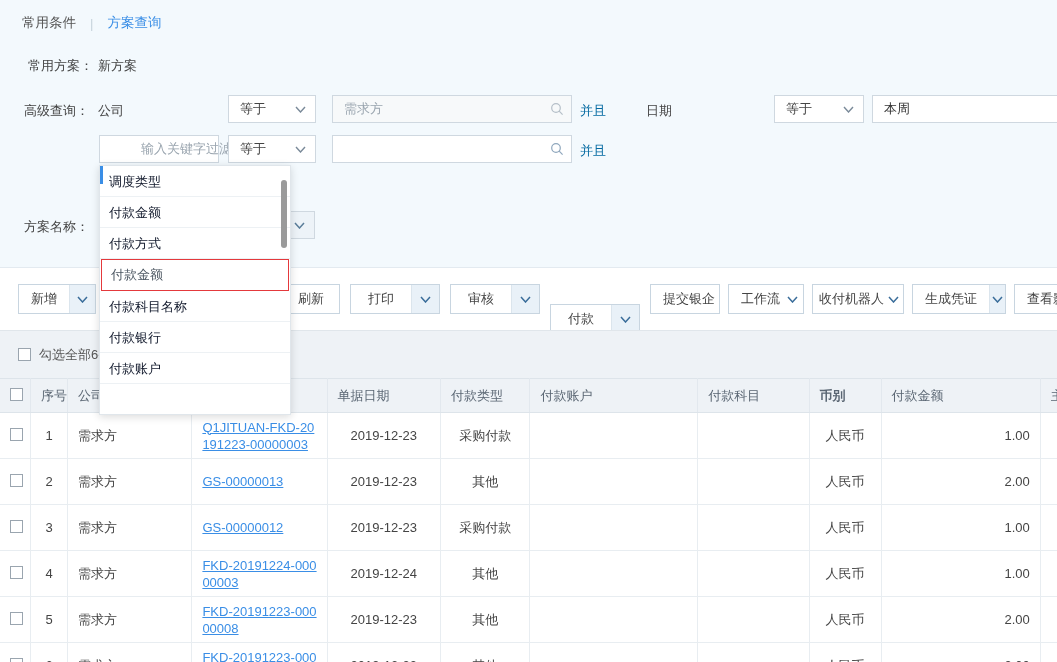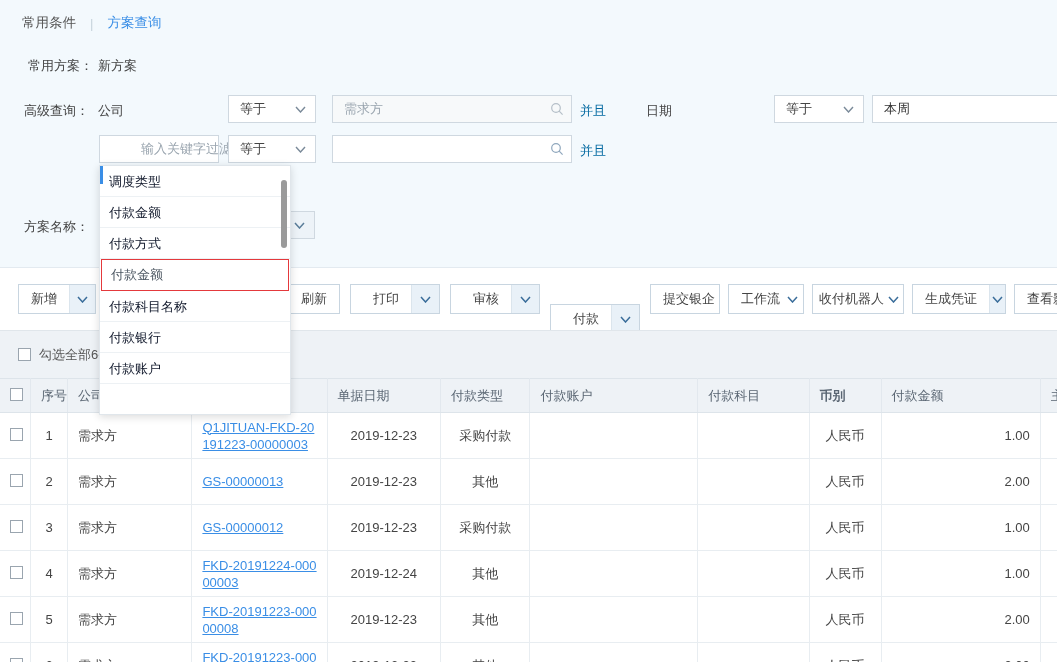--- a/index.html
+++ b/index.html
@@ -104,21 +104,21 @@
   .toolbar {
     position: absolute; left: 0; top: 278px; width: 1057px; height: 44px;
     background: #fff;
   }
   .tbtn {
     position: absolute; top: 6px; height: 30px;
     border: 1px solid #c8d5e0; background: #fff;
     display: flex; align-items: center;
     font-size: 13px; color: #444; cursor: pointer;
   }
-  .tbtn .lbl { padding: 0 12px; white-space: nowrap; flex: 1; text-align: right; }
+  .tbtn .lbl { padding: 0 12px; white-space: nowrap; flex: 1; text-align: center; }
   .tbtn .arw {
     width: 28px; height: 28px; background: #e9f1f8;
     display: flex; align-items: center; justify-content: center;
     color: #3a6d9a; border-left: 1px solid #dbe5ed;
   }
   .tbtn.inline-arw .arw { background: transparent; border-left: none; width: 22px; }
 
   
   .sumbar {
     position: absolute; left: 0; top: 330px; width: 1057px; height: 48px;

